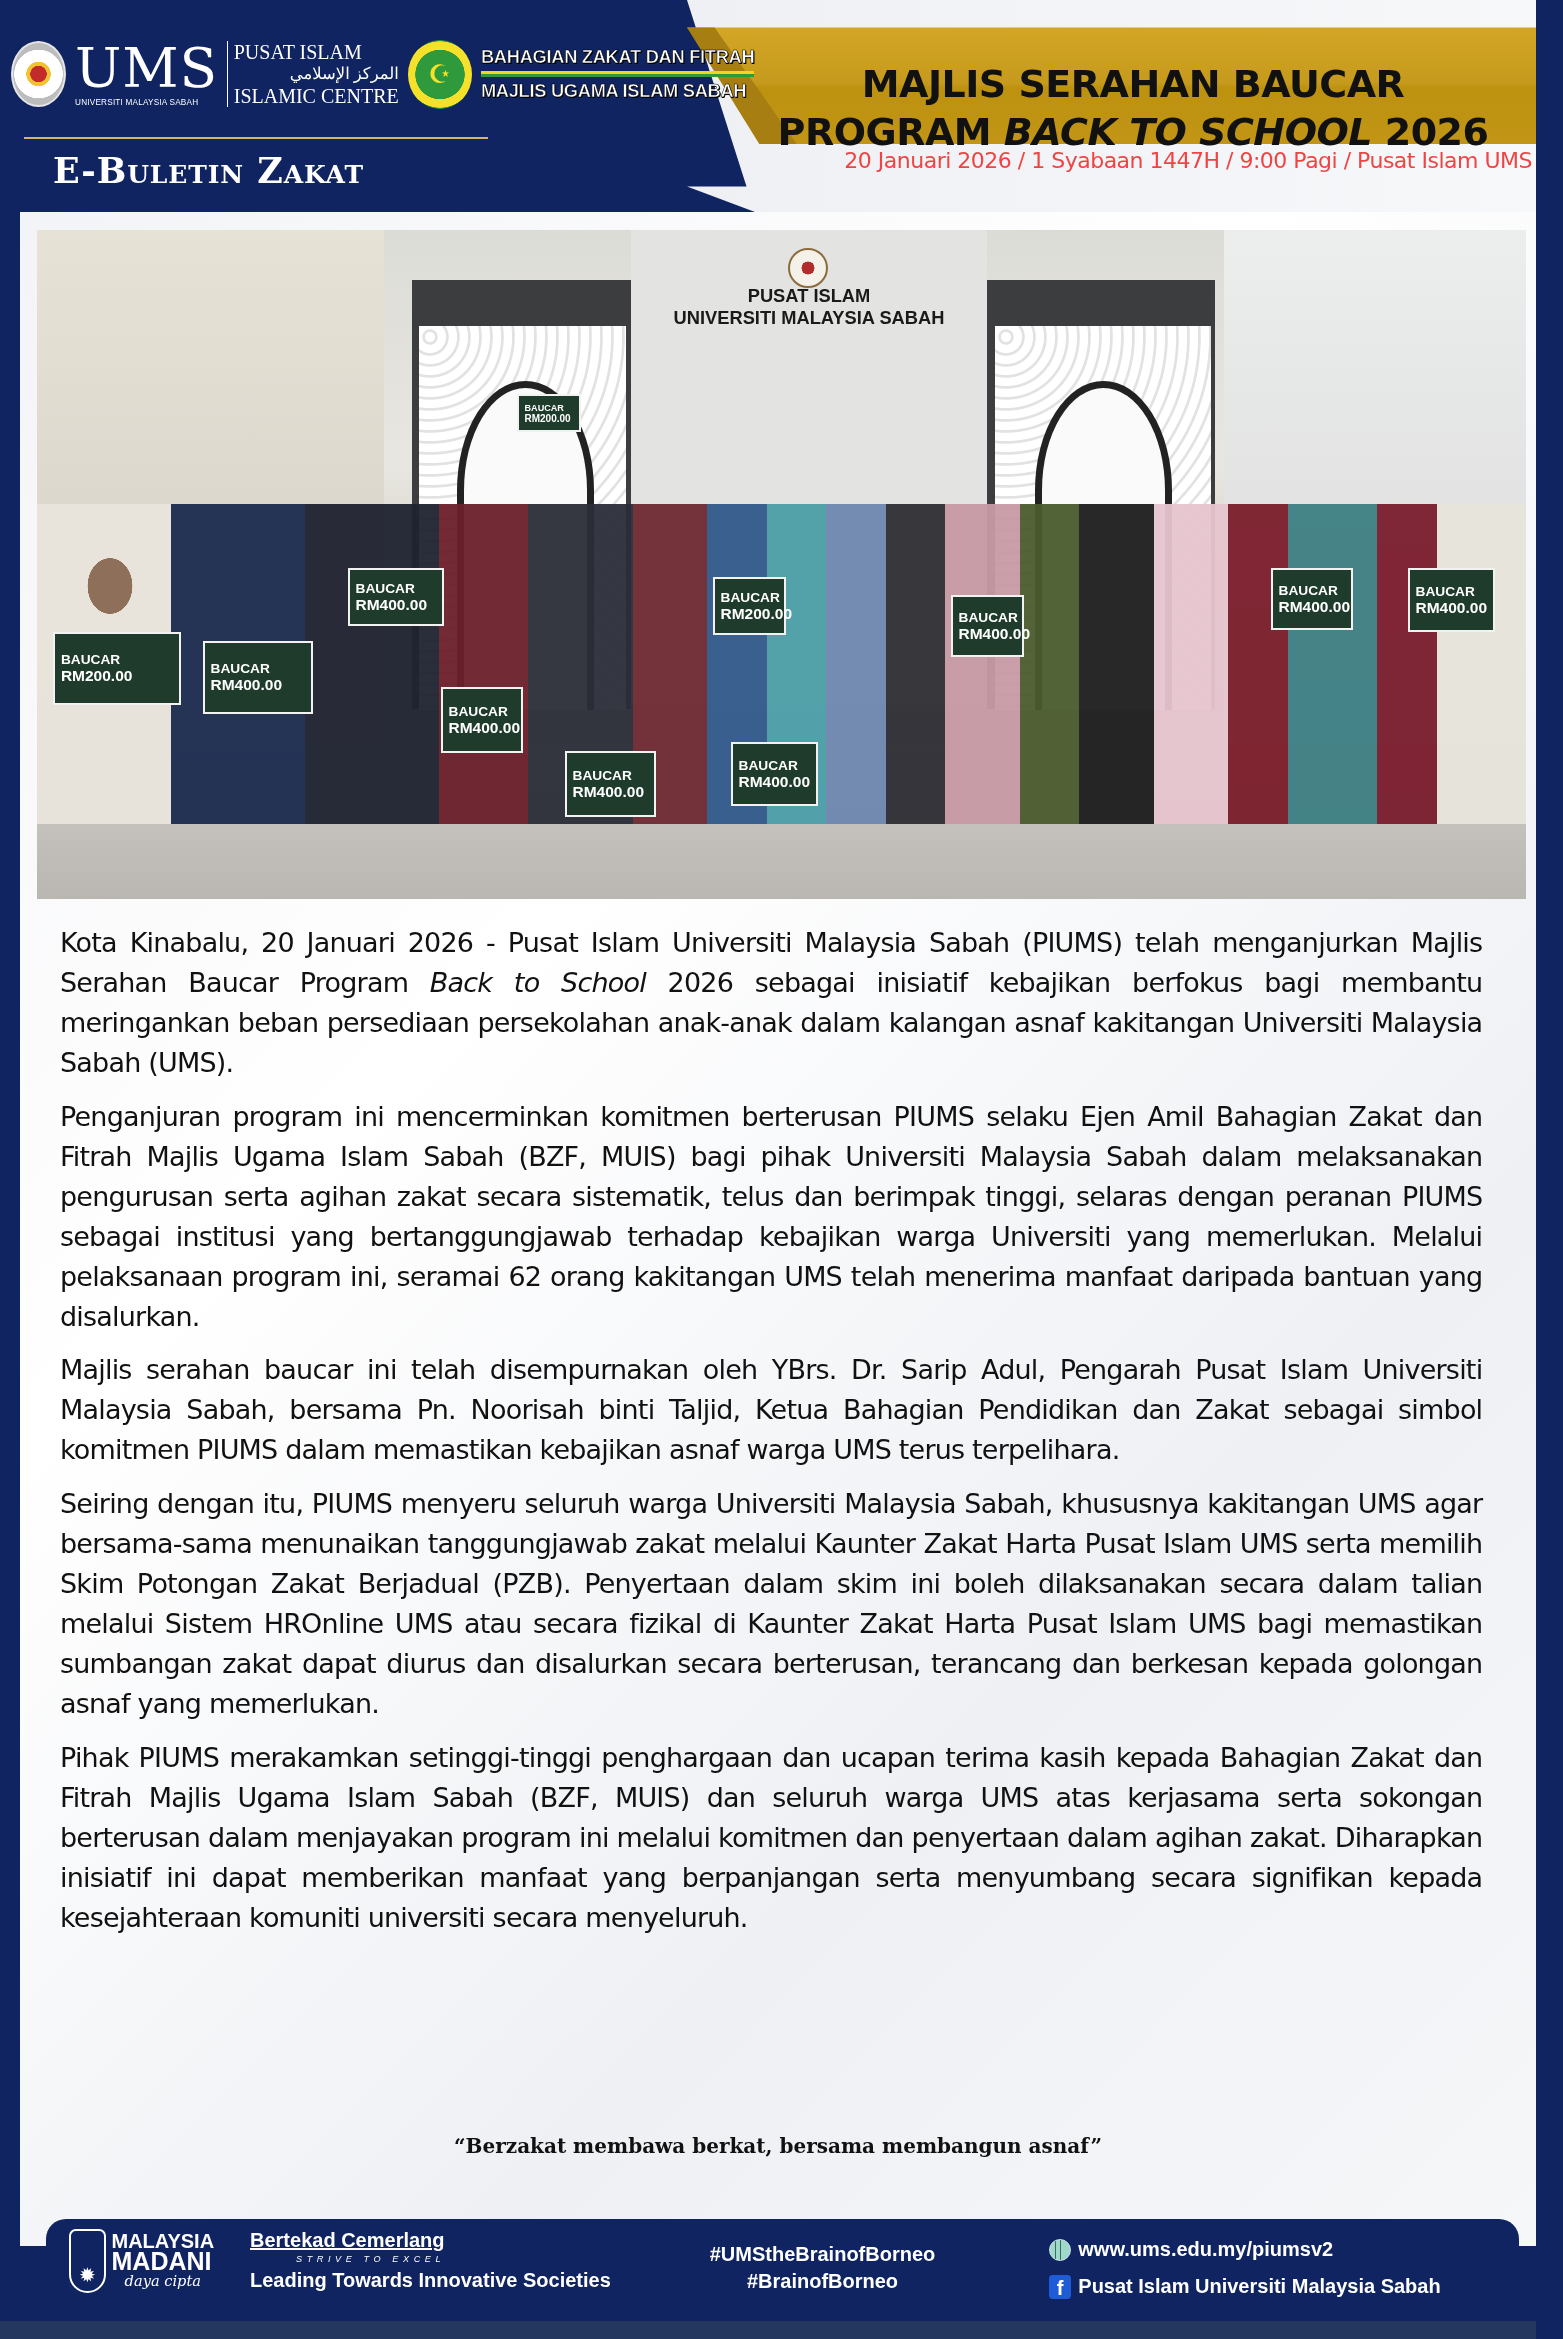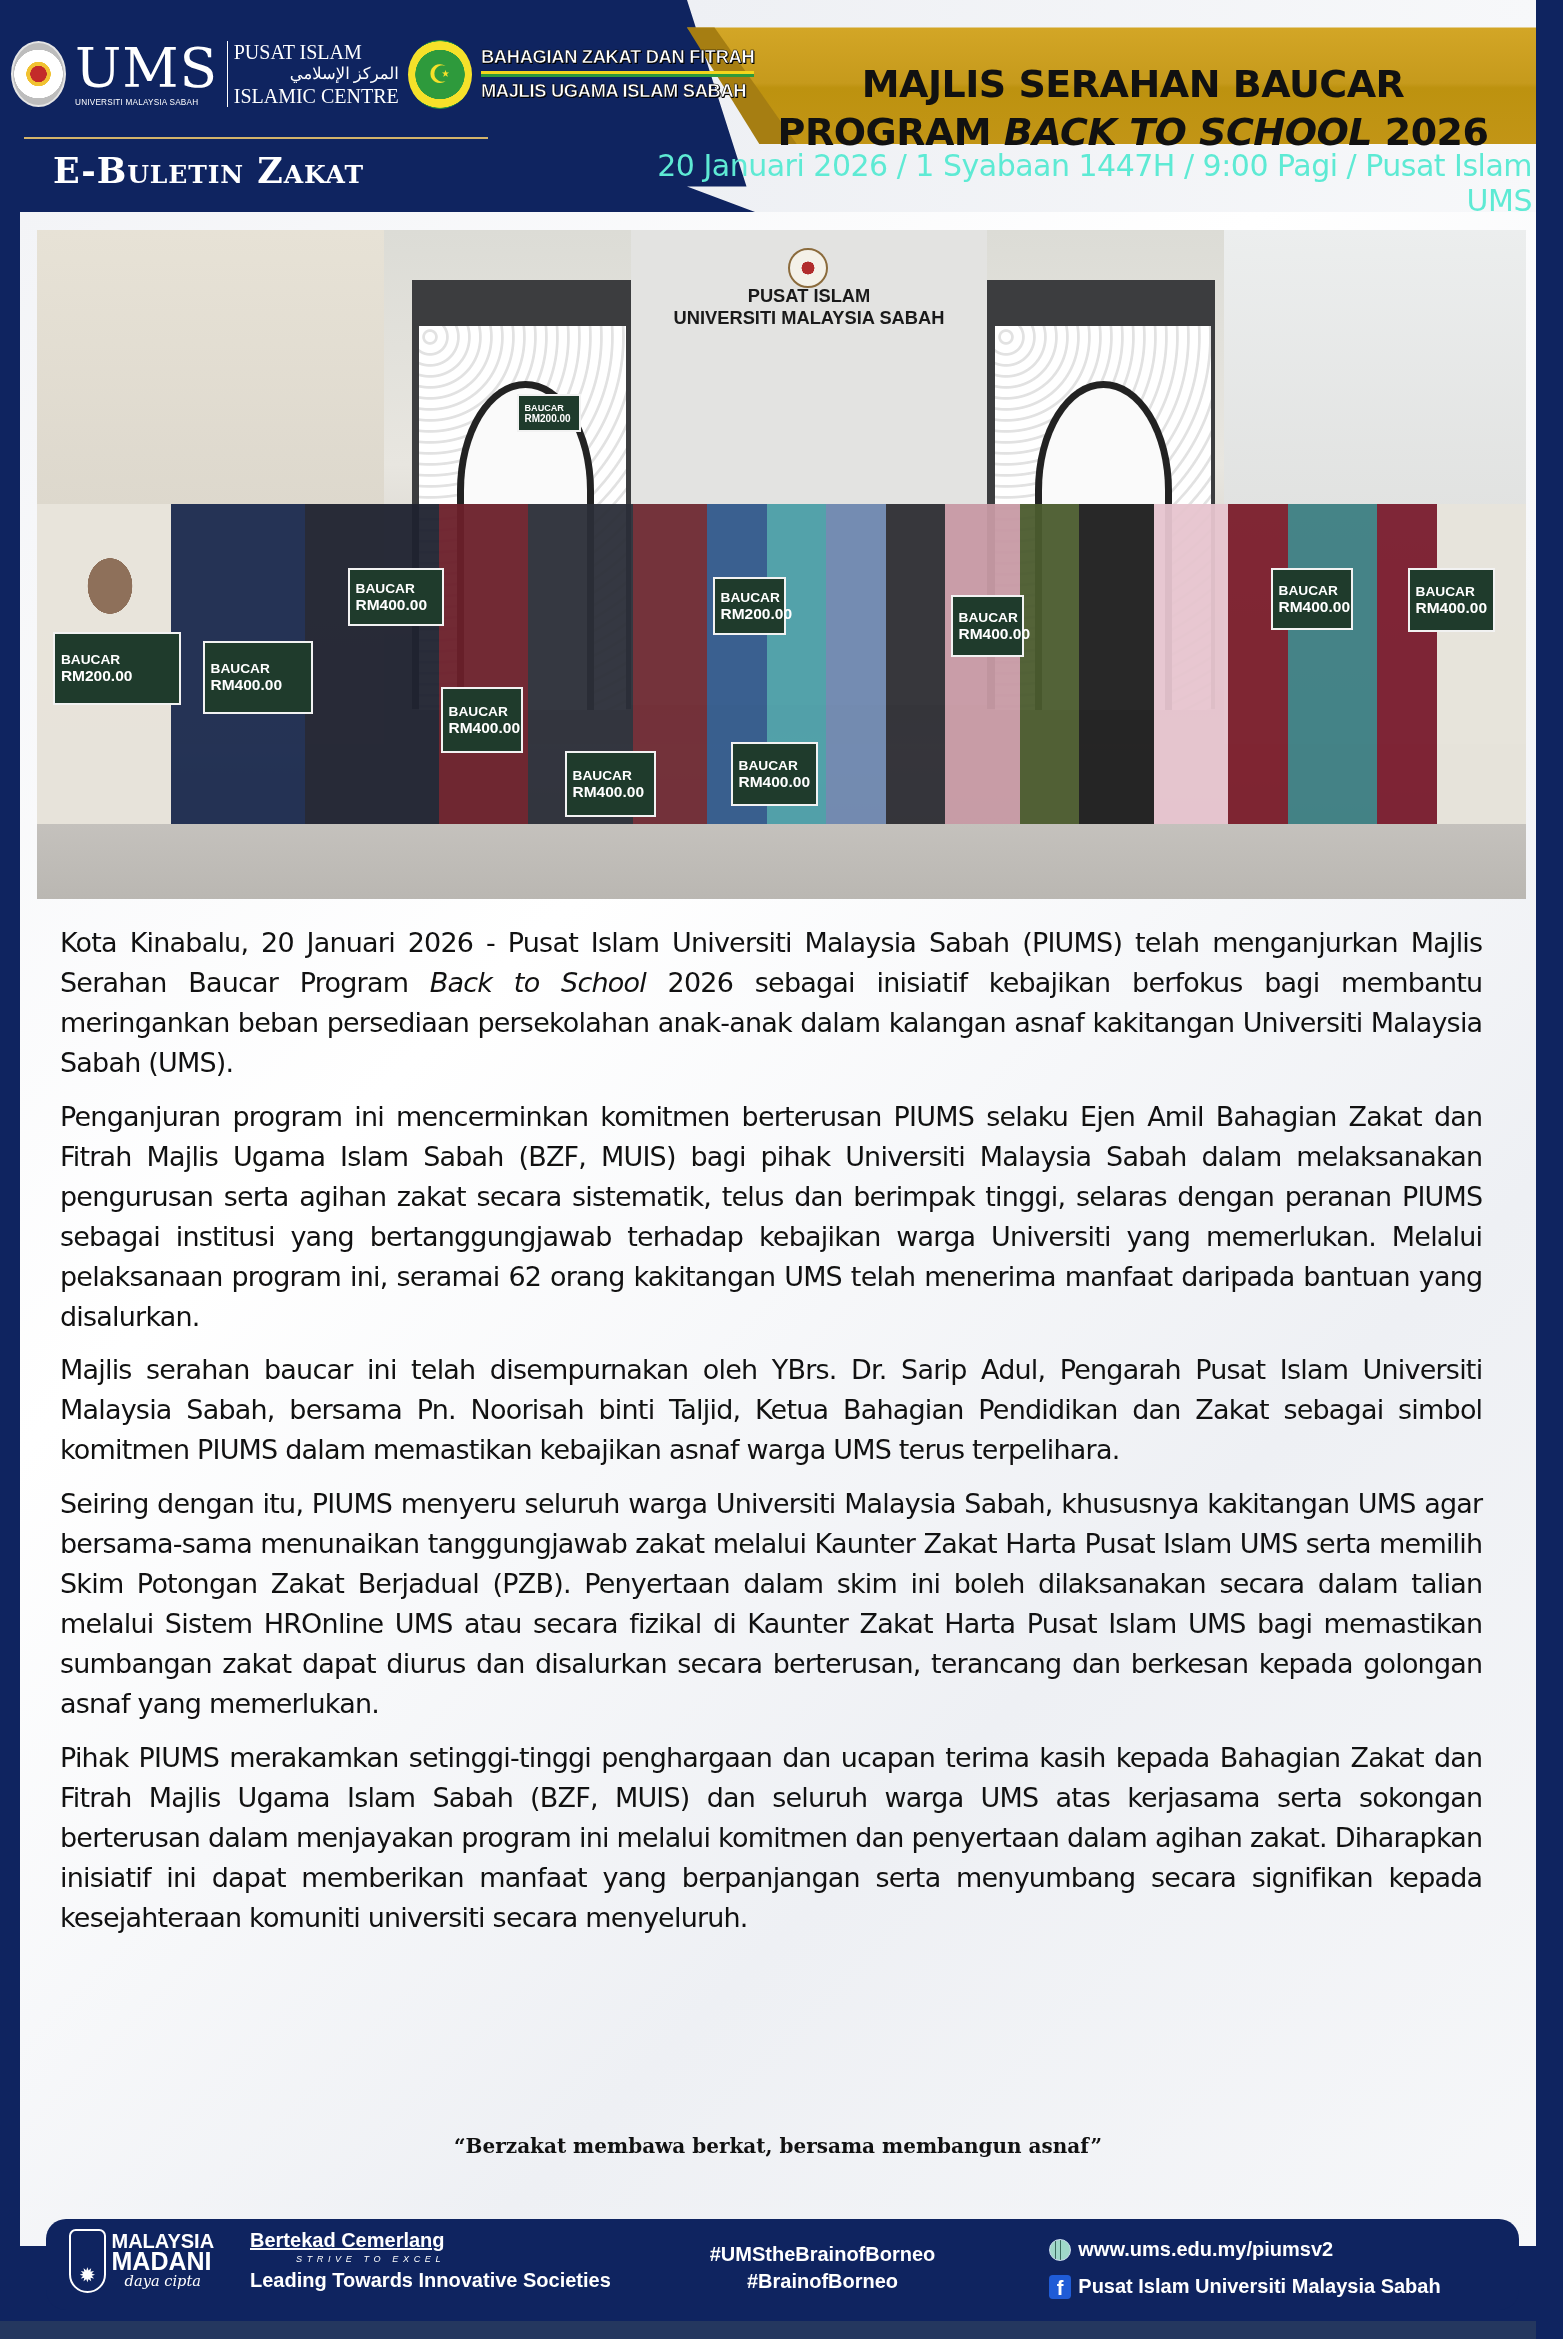--- a/index.html
+++ b/index.html
@@ -78,21 +78,21 @@
     .gold-rule {
       position: absolute; left: 24px; top: 137px; width: 464px; height: 1.8px; background: #d4b46a;
     }
     .ebuletin {
       position: absolute; left: 53px; top: 150px;
       font-family: "DejaVu Serif", serif; font-weight: bold; color: #fff;
       font-size: 35px; letter-spacing: 0.9px; font-variant: small-caps;
     }
     .event-info {
       position: absolute; left: 618px; top: 148px; width: 914px; text-align: right;
-      font-family: "DejaVu Sans", sans-serif; color: #5eead4; font-size: 30px; letter-spacing: -0.5px;
+      font-family: "DejaVu Sans", sans-serif; color: #ef4444; font-size: 22px; letter-spacing: -0.5px;
     }
 
     
     .content {
       position: absolute; left: 20px; top: 212px; width: 1516px; height: 2034px;
       background: linear-gradient(135deg,#f3f4f7 0%,#ffffff 35%,#eef0f4 70%,#f6f7f9 100%);
     }
     .photo {
       position: absolute; left: 37px; top: 230px; width: 1489px; height: 669px;
       background: linear-gradient(180deg,#dcdcd6 0%,#e8e6e0 35%,#c8c3bb 70%,#d9d6d1 100%);

